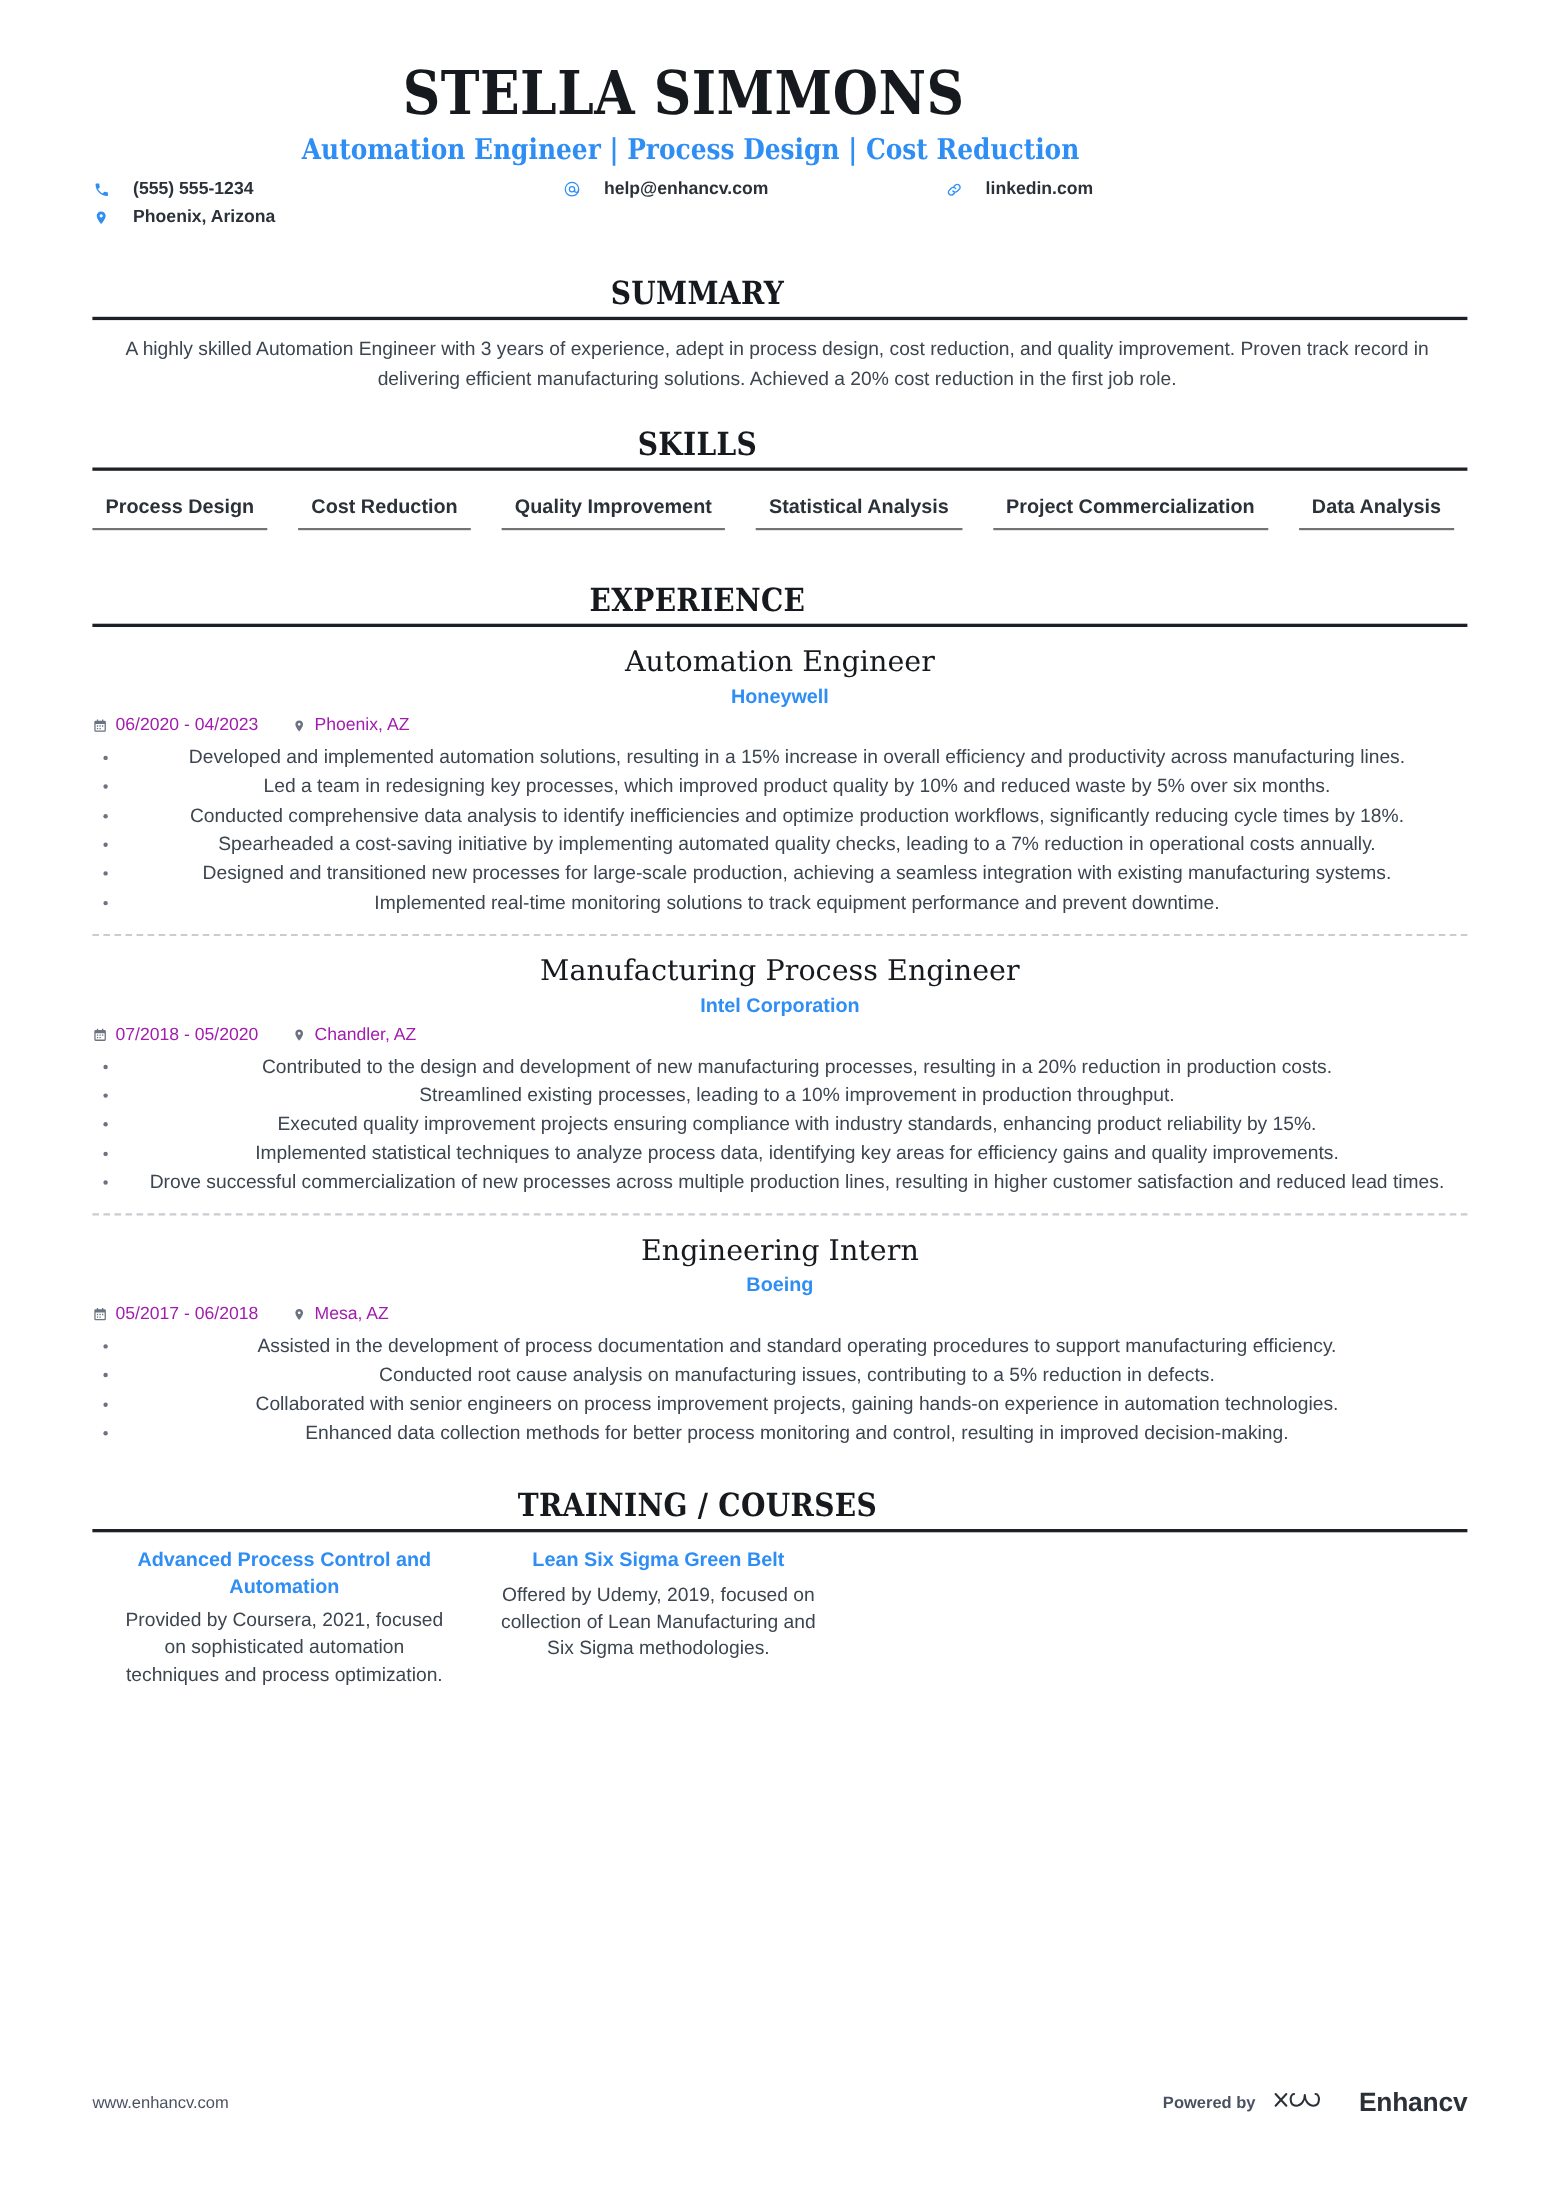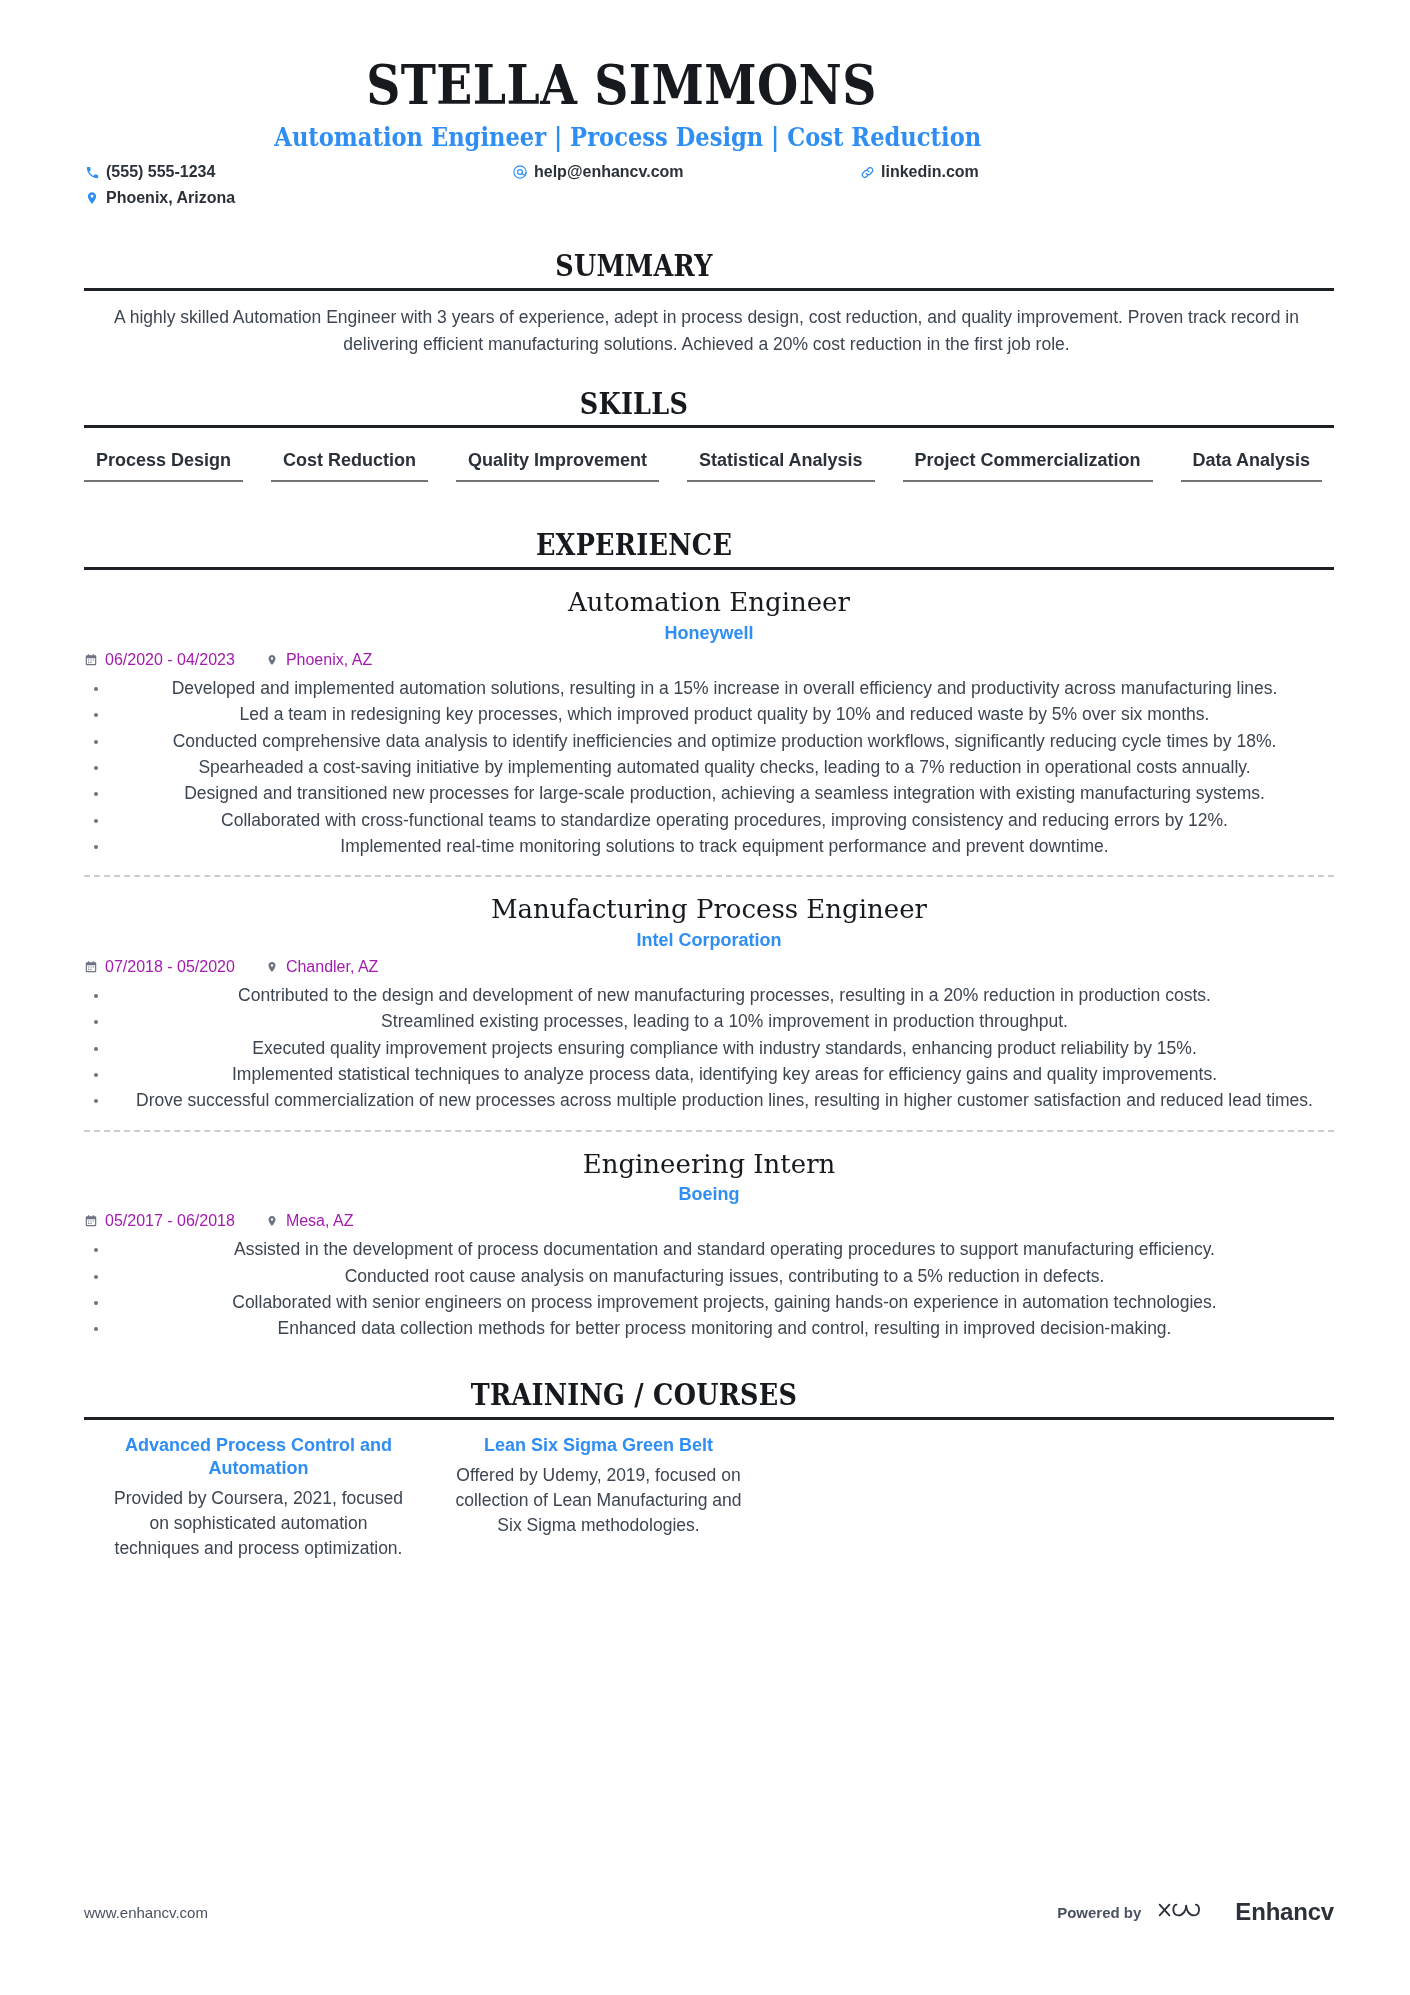--- a/index.html
+++ b/index.html
@@ -45,21 +45,21 @@
     white-space: nowrap;
   }
   .contacts {
     margin-top: 11px;
     position: relative;
     height: 58px;
   }
   .contact {
     display: inline-flex;
     align-items: center;
-    gap: 6px;
+    gap: 21px;
     font-size: 16px;
     font-weight: 700;
     color: #2b3138;
     position: absolute;
     white-space: nowrap;
   }
   .c-phone { left: 0; top: 0; }
   .c-email { left: 428px; top: 0; }
   .c-link  { left: 775px; top: 0; }
   .c-loc   { left: 0; top: 26px; }
@@ -311,21 +311,20 @@
               </svg>
             </span>
             <span>Phoenix, AZ</span>
           </div>
           <ul class="bullets">
             <li>Developed and implemented automation solutions, resulting in a 15% increase in overall efficiency and productivity across manufacturing lines.</li>
             <li>Led a team in redesigning key processes, which improved product quality by 10% and reduced waste by 5% over six months.</li>
             <li>Conducted comprehensive data analysis to identify inefficiencies and optimize production workflows, significantly reducing cycle times by 18%.</li>
             <li>Spearheaded a cost-saving initiative by implementing automated quality checks, leading to a 7% reduction in operational costs annually.</li>
             <li>Designed and transitioned new processes for large-scale production, achieving a seamless integration with existing manufacturing systems.</li>
-            <li>Collaborated with cross-functional teams to standardize operating procedures, improving consistency and reducing errors by 12%.</li>
             <li>Implemented real-time monitoring solutions to track equipment performance and prevent downtime.</li>
           </ul>
         </div>
         <div class="job-divider"></div>
         <div class="job">
           <div class="job-title">Manufacturing Process Engineer</div>
           <div class="job-company">Intel Corporation</div>
           <div class="job-meta">
             <span class="mi">
               <svg width="14" height="14" viewBox="0 0 24 24" fill="currentColor">

